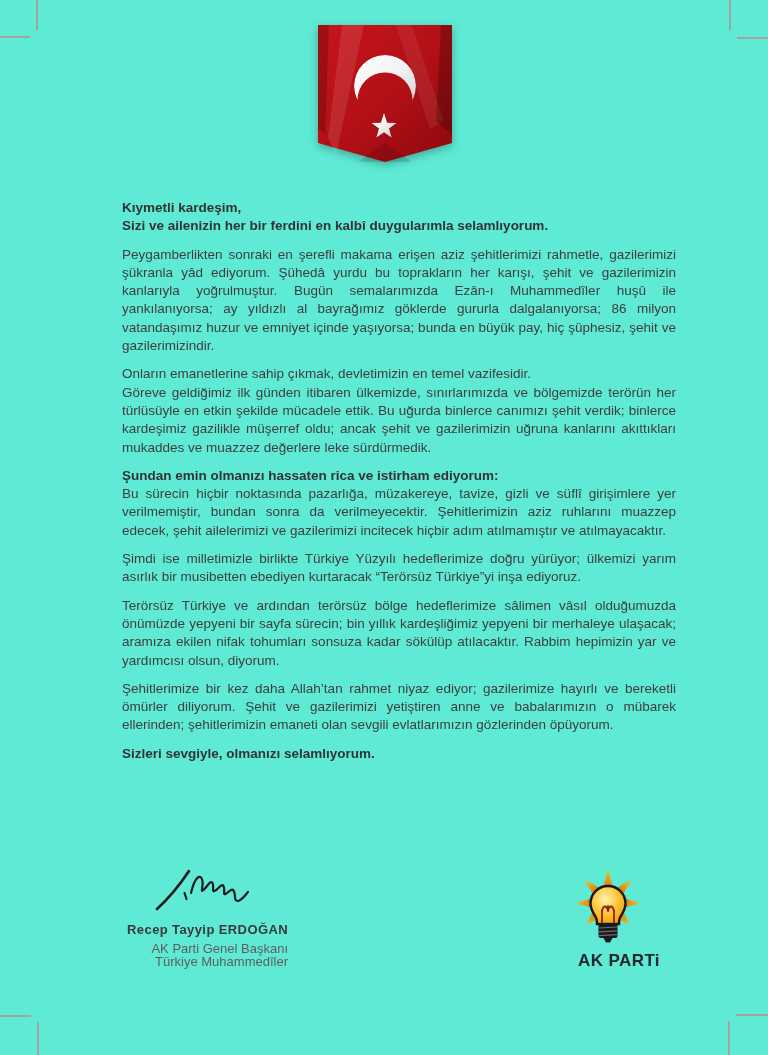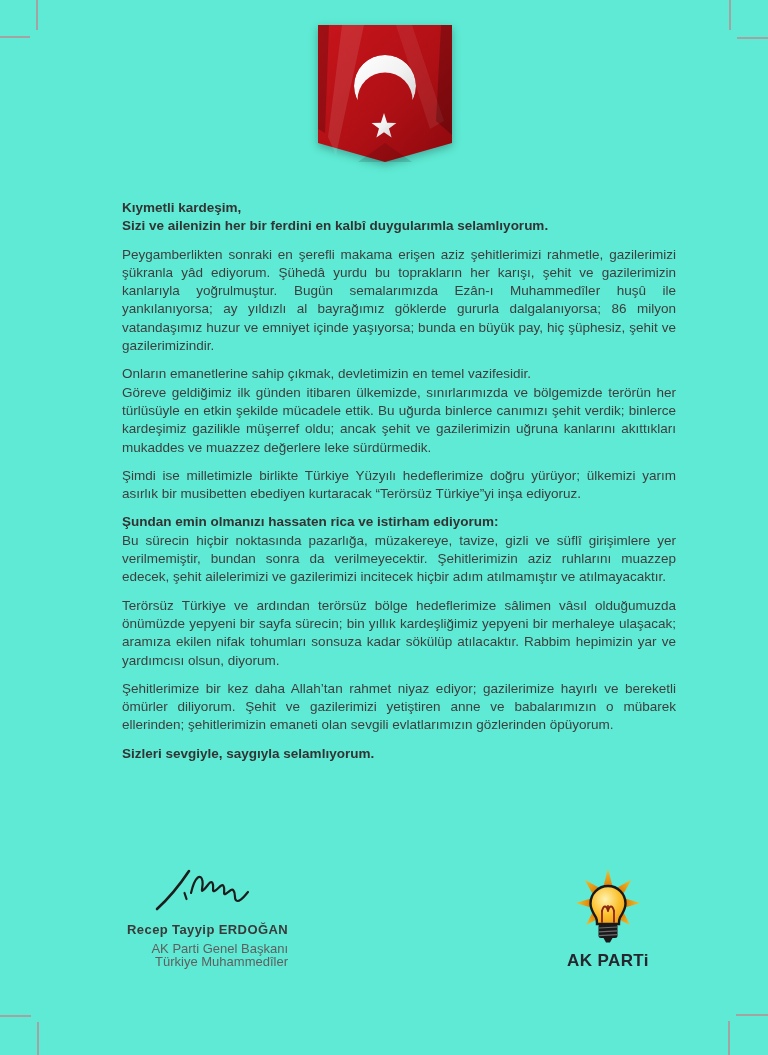--- a/index.html
+++ b/index.html
@@ -27,21 +27,21 @@
   .lead-bold { font-weight:bold; color:#333333; }
   .closing { font-weight:bold; color:#333333; text-align:left; }
 
   
   .signature-block { position:absolute; left:118px; top:860px; width:170px; text-align:right; }
   .signature-block svg { display:block; margin:0 auto; }
   .sig-name { font-weight:bold; font-size:13px; color:#3a3a3a; letter-spacing:0.4px; margin-top:4px; white-space:nowrap; }
   .sig-title { font-size:13px; color:#5f5f5f; line-height:13px; margin-top:5px; }
 
   
-  .logo-block { position:absolute; left:556px; top:863px; width:104px; text-align:center; }
+  .logo-block { position:absolute; left:556px; top:863px; width:104px; text-align:right; }
   .logo-block svg { display:block; margin:0 auto; }
   .logo-text { font-weight:bold; font-size:17px; color:#26262e; letter-spacing:0.4px; margin-top:0px; white-space:nowrap; }
 </style>
 </head>
 <body>
 
 <div class="page">
 
   <div class="mark" style="left:36px;top:0;width:1.5px;height:30px"></div>
   <div class="mark" style="left:0;top:36px;width:30px;height:1.5px"></div>
@@ -87,29 +87,29 @@
   <div class="letter">
     <div class="greeting">
       <div>Kıymetli kardeşim,</div>
       <div>Sizi ve ailenizin her bir ferdini en kalbî duygularımla selamlıyorum.</div>
     </div>
 
     <p>Peygamberlikten sonraki en şerefli makama erişen aziz şehitlerimizi rahmetle, gazilerimizi şükranla yâd ediyorum. Şühedâ yurdu bu toprakların her karışı, şehit ve gazilerimizin kanlarıyla yoğrulmuştur. Bugün semalarımızda Ezân-ı Muhammedîler huşû ile yankılanıyorsa; ay yıldızlı al bayrağımız göklerde gururla dalgalanıyorsa; 86 milyon vatandaşımız huzur ve emniyet içinde yaşıyorsa; bunda en büyük pay, hiç şüphesiz, şehit ve gazilerimizindir.</p>
 
     <p><span>Onların emanetlerine sahip çıkmak, devletimizin en temel vazifesidir.</span><br><span>Göreve geldiğimiz ilk günden itibaren ülkemizde, sınırlarımızda ve bölgemizde terörün her türlüsüyle en etkin şekilde mücadele ettik. Bu uğurda binlerce canımızı şehit verdik; binlerce kardeşimiz gazilikle müşerref oldu; ancak şehit ve gazilerimizin uğruna kanlarını akıttıkları mukaddes ve muazzez değerlere leke sürdürmedik.</span></p>
 
+    <p><span class="lead-bold">Şundan emin olmanızı hassaten rica ve istirham ediyorum:</span><br><span>Bu sürecin hiçbir noktasında pazarlığa, müzakereye, tavize, gizli ve süflî girişimlere yer verilmemiştir, bundan sonra da verilmeyecektir. Şehitlerimizin aziz ruhlarını muazzep edecek, şehit ailelerimizi ve gazilerimizi incitecek hiçbir adım atılmamıştır ve atılmayacaktır.</span></p>
+
     <p>Şimdi ise milletimizle birlikte Türkiye Yüzyılı hedeflerimize doğru yürüyor; ülkemizi yarım asırlık bir musibetten ebediyen kurtaracak “Terörsüz Türkiye”yi inşa ediyoruz.</p>
-
-    <p><span class="lead-bold">Şundan emin olmanızı hassaten rica ve istirham ediyorum:</span><br><span>Bu sürecin hiçbir noktasında pazarlığa, müzakereye, tavize, gizli ve süflî girişimlere yer verilmemiştir, bundan sonra da verilmeyecektir. Şehitlerimizin aziz ruhlarını muazzep edecek, şehit ailelerimizi ve gazilerimizi incitecek hiçbir adım atılmamıştır ve atılmayacaktır.</span></p>
 
     <p>Terörsüz Türkiye ve ardından terörsüz bölge hedeflerimize sâlimen vâsıl olduğumuzda önümüzde yepyeni bir sayfa sürecin; bin yıllık kardeşliğimiz yepyeni bir merhaleye ulaşacak; aramıza ekilen nifak tohumları sonsuza kadar sökülüp atılacaktır. Rabbim hepimizin yar ve yardımcısı olsun, diyorum.</p>
 
     <p>Şehitlerimize bir kez daha Allah’tan rahmet niyaz ediyor; gazilerimize hayırlı ve bereketli ömürler diliyorum. Şehit ve gazilerimizi yetiştiren anne ve babalarımızın o mübarek ellerinden; şehitlerimizin emaneti olan sevgili evlatlarımızın gözlerinden öpüyorum.</p>
 
-    <p class="closing">Sizleri sevgiyle, saygıyla selamlıyorum.</p>
+    <p class="closing">Sizleri sevgiyle, olmanızı selamlıyorum.</p>
   </div>
 
   <div class="signature-block">
     <svg width="104" height="58" viewBox="0 0 104 58" xmlns="http://www.w3.org/2000/svg">
       <g fill="none" stroke="#1d1d1d" stroke-linecap="round" stroke-linejoin="round">
         <path d="M6,49 C 17,39 28,26 38,11" stroke-width="2.6"></path>
         <path d="M33.5,33 L 35.5,39" stroke-width="2.2"></path>
         <path d="M40,33 C 44,16 50,13 51.5,21 C 52.5,27 49,33 52.5,30 C 56.5,26.5 59.5,19.5 61.5,23 C 63.3,26 60.5,32.5 63.5,31 C 67.5,29 70.5,23 72.5,26 C 74.5,29 71.5,35.5 74.5,34 C 78.5,32 80.5,28 82.5,30.5 C 85.5,34 82,41 86.5,41 C 90.5,41 93.5,36 97,32" stroke-width="2.2"></path>
       </g>
     </svg>

